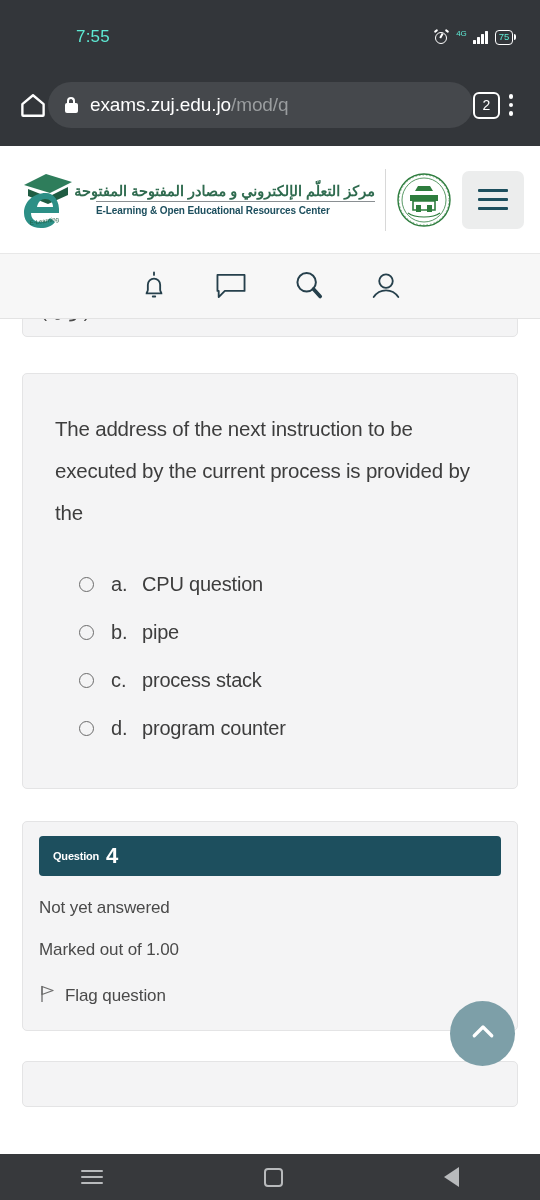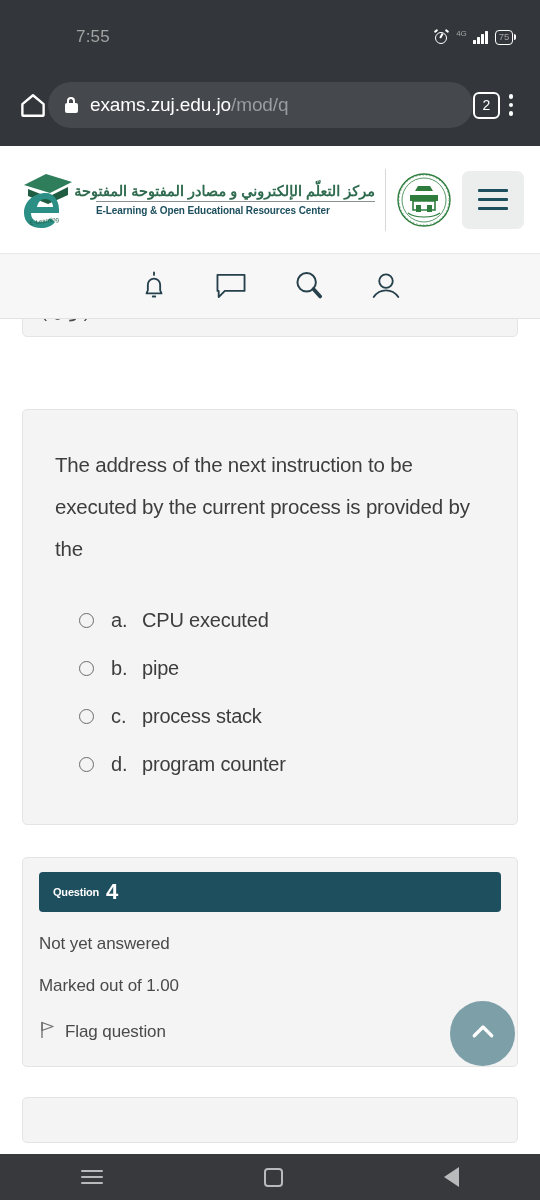--- a/index.html
+++ b/index.html
@@ -6,21 +6,21 @@
   html, body {
     width:540px; height:1200px;
     background:#ffffff;
     font-family:"Liberation Sans", sans-serif;
     overflow:hidden;
   }
   #screen { position:relative; width:540px; height:1200px; background:#ffffff; }
 
   
   .statusbar {
-    height:64px; background:#33363a; color:#a3a3a3;
+    height:64px; background:#33363a; color:#5eead4;
     display:flex; align-items:center; justify-content:space-between;
     padding:10px 24px 0 0;
   }
   .sb-clock { font-size:17px; margin-left:76px; letter-spacing:.2px; }
   .sb-right { display:flex; align-items:center; gap:7px; }
   .alarm-icon { width:15px; height:15px; position:relative; }
   .alarm-icon i {
     position:absolute; left:1px; top:2px; width:12px; height:12px;
     border:1.6px solid #fff; border-radius:50%;
   }
@@ -106,21 +106,21 @@
   
   .content { position:relative; height:835px; background:#ffffff; overflow:hidden; }
   .card {
     background:#f4f4f5; border:1px solid #e4e4e5; border-radius:5px;
     margin:0 22px;
   }
   .card-clipped-top { height:22px; margin-top:-4px; position:relative; overflow:hidden; }
   .clipped-text {
     position:absolute; top:-16px; left:18px; font-size:18px; color:#4a4a4a; white-space:nowrap;
   }
-  .qtext-card { margin-top:72px; padding:34px 32px 36px 32px; }
+  .qtext-card { margin-top:36px; padding:34px 32px 36px 32px; }
   .qtext {
     font-size:20.5px; line-height:42px; color:#3d3d3d; letter-spacing:-.2px;
   }
   .answers { margin-top:26px; padding-left:24px; }
   .answer { display:flex; align-items:center; gap:0; height:48px; }
   .radio {
     width:15px; height:15px; border:1.6px solid #6b6b6b; border-radius:50%;
     flex:0 0 auto; background:#f4f4f5;
   }
   .alabel { font-size:20px; color:#3d3d3d; width:48px; text-align:left; padding-left:17px; }
@@ -281,21 +281,21 @@
       <span class="clipped-text">( و ل )</span>
     </div>
 
     <div class="card qtext-card">
       <div class="qtext">The address of the next instruction to be executed by the current process is provided by the</div>
 
       <div class="answers">
         <div class="answer">
           <span class="radio"></span>
           <span class="alabel">a.</span>
-          <span class="atext">CPU executed</span>
+          <span class="atext">CPU question</span>
         </div>
         <div class="answer">
           <span class="radio"></span>
           <span class="alabel">b.</span>
           <span class="atext">pipe</span>
         </div>
         <div class="answer">
           <span class="radio"></span>
           <span class="alabel">c.</span>
           <span class="atext">process stack</span>

